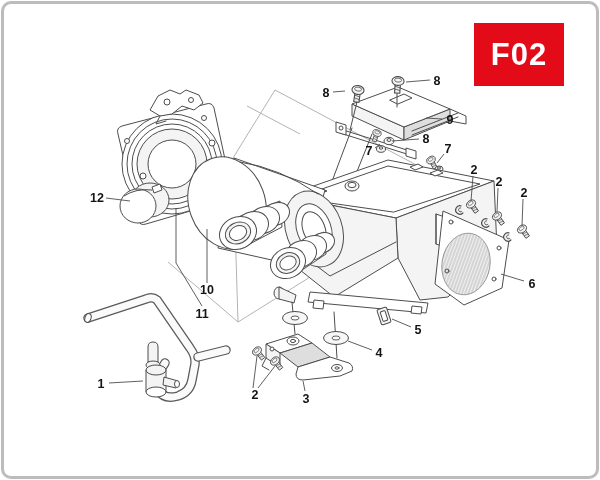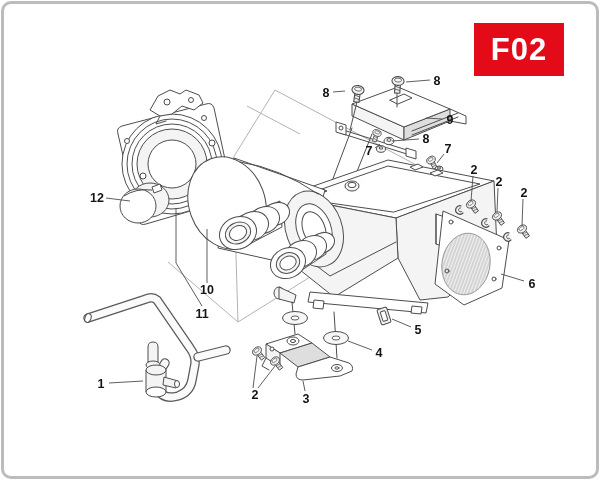--- a/index.html
+++ b/index.html
@@ -1,20 +1,20 @@
 <!DOCTYPE html>
 <html><head>
 <meta charset="utf-8">
 <style>
   html,body{margin:0;padding:0;background:#fff;}
   #stage{position:relative;width:600px;height:480px;background:#fff;overflow:hidden;
          font-family:"Liberation Sans",sans-serif;}
   .frame{position:absolute;inset:1px;border:3px solid #bcbcbc;border-radius:10px;pointer-events:none;}
   #diagram-svg{position:absolute;left:0;top:0;}
-  .badge{position:absolute;left:474px;top:23px;width:90px;height:53px;
+  .badge{position:absolute;left:474px;top:23px;width:90px;height:63px;
          display:flex;align-items:center;justify-content:center;
          font-weight:bold;font-size:31px;letter-spacing:1px;}
   
   .ln{fill:none;stroke:#4d4d4d;stroke-width:1;stroke-linejoin:round;stroke-linecap:round;}
   .fw{fill:#ffffff;stroke:#4d4d4d;stroke-width:1;stroke-linejoin:round;}
   .fl{fill:#f4f4f4;stroke:#4d4d4d;stroke-width:1;stroke-linejoin:round;}
   .fd{fill:#dedede;stroke:#4d4d4d;stroke-width:1;stroke-linejoin:round;}
   .thin{fill:none;stroke:#b3b3b3;stroke-width:1;}
   .hoseO{fill:none;stroke:#5a5a5a;stroke-width:9.5;stroke-linecap:round;stroke-linejoin:round;}
   .hoseI{fill:none;stroke:#fafafa;stroke-width:7;stroke-linecap:round;stroke-linejoin:round;}

